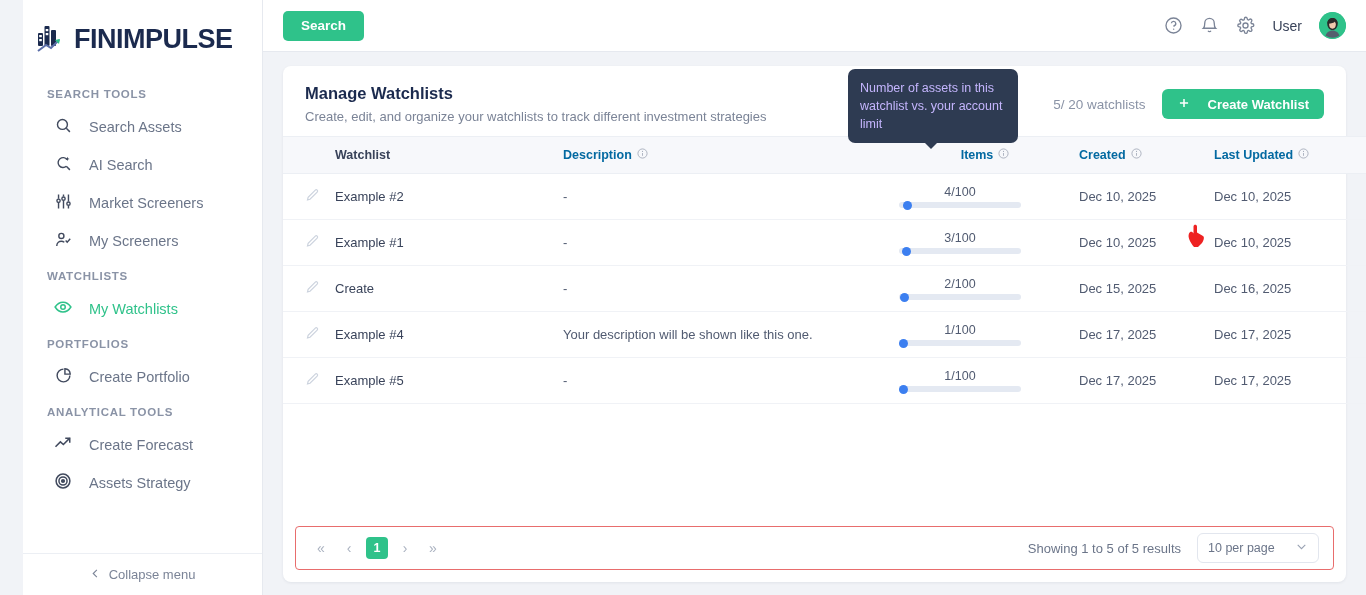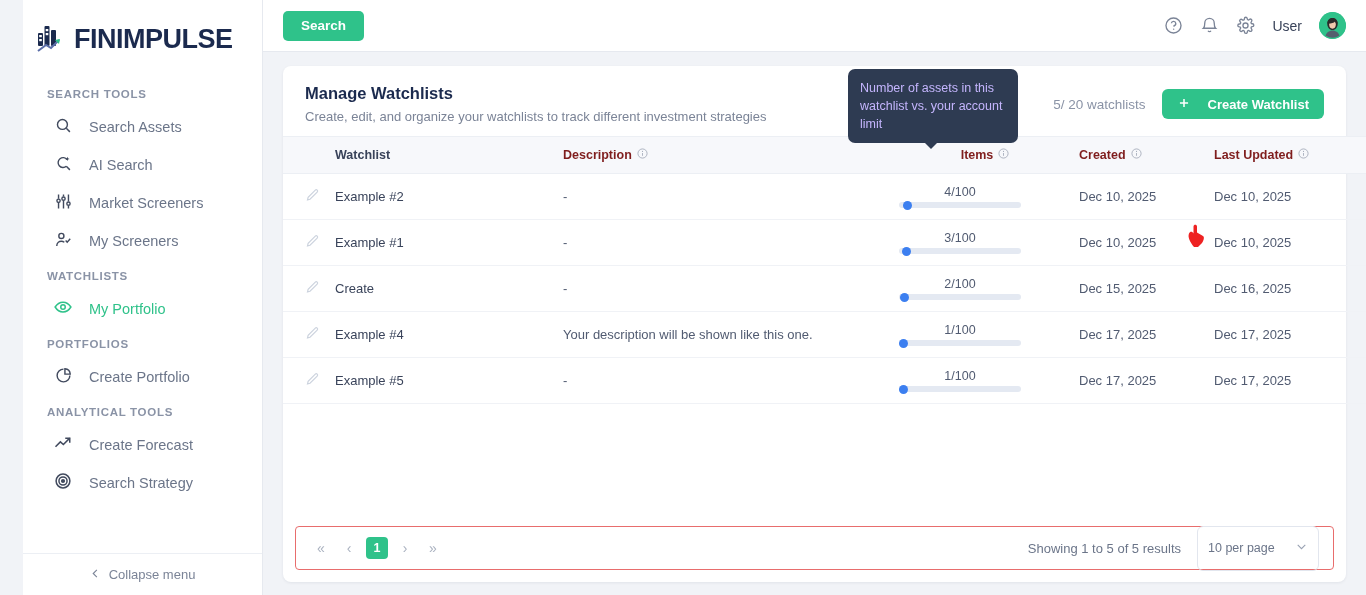--- a/index.html
+++ b/index.html
@@ -83,21 +83,21 @@
   .wl-count { font-size: 13.5px; color: #8a93a6; }
   .btn-create {
     height: 30px; padding: 0 15px; background: #2fc28a; color: #fff; border: none;
     border-radius: 6px; font-size: 13px; font-weight: 700; cursor: pointer;
     display: flex; align-items: center; gap: 17px; font-family: "Liberation Sans", sans-serif;
   }
 
   
   table { width: 100%; border-collapse: collapse; table-layout: fixed; }
   thead th {
-    background: #f7f8fb; font-size: 12.5px; font-weight: 700; color: #7f1d1d;
+    background: #f7f8fb; font-size: 12.5px; font-weight: 700; color: #0369a1;
     text-align: left; padding: 11px 0; border-top: 1px solid #eceff4;
     border-bottom: 1px solid #eceff4; white-space: nowrap;
   }
   .th-inner { display: flex; align-items: center; gap: 5px; }
   tbody td {
     font-size: 13px; color: #515b71; padding: 11px 0;
     border-bottom: 1px solid #f0f2f6; vertical-align: middle;
   }
   .c-edit { width: 52px; padding-left: 22px !important; }
   .c-name { width: 228px; color: #39435a; }
@@ -123,21 +123,21 @@
   }
   .pg-btns { display: flex; align-items: center; gap: 6px; }
   .pg-btn {
     min-width: 22px; height: 22px; display: flex; align-items: center; justify-content: center;
     font-size: 14px; color: #aab2c0; cursor: pointer; border-radius: 4px; padding: 0 5px;
   }
   .pg-btn.cur { background: #2fc28a; color: #fff; font-size: 12.5px; font-weight: 600; }
   .pager-right { margin-left: auto; display: flex; align-items: center; gap: 16px; }
   .showing { font-size: 13px; color: #6b7589; }
   .per-page {
-    width: 122px; height: 45px; border: 1px solid #e2e6ee; border-radius: 6px;
+    width: 122px; height: 30px; border: 1px solid #e2e6ee; border-radius: 6px;
     display: flex; align-items: center; padding: 0 10px; font-size: 12.5px;
     color: #6b7589; cursor: pointer;
   }
   .per-page .chev { margin-left: auto; color: #98a1b2; }
 
   
   .tooltip {
     position: absolute; left: 565px; top: 3px; width: 170px;
     background: #2e3b52; color: #c4b5fd; font-size: 12.5px; line-height: 1.45;
     border-radius: 7px; padding: 10px 12px; z-index: 40;
@@ -217,21 +217,21 @@
       </div>
 
       <div class="nav-group-title">WATCHLISTS</div>
       <div class="nav-item active">
         <span class="ico">
           <svg width="18" height="18" viewBox="0 0 24 24" fill="none" stroke="#2fc28a" stroke-width="2">
               <path d="M1.5 12S5.5 5.5 12 5.5 22.5 12 22.5 12 18.5 18.5 12 18.5 1.5 12 1.5 12Z"></path>
               <circle cx="12" cy="12" r="3"></circle>
             </svg>
         </span>
-        <span>My Portfolio</span>
+        <span>My Watchlists</span>
       </div>
 
       <div class="nav-group-title">PORTFOLIOS</div>
       <div class="nav-item">
         <span class="ico">
           <svg width="17" height="17" viewBox="0 0 24 24" fill="none" stroke="#414a5e" stroke-width="2">
               <path d="M12 3a9 9 0 1 0 9 9"></path>
               <path d="M14 2.5v7.5h7.5A8.2 8.2 0 0 0 14 2.5Z"></path>
             </svg>
         </span>
@@ -249,21 +249,21 @@
         <span>Create Forecast</span>
       </div>
       <div class="nav-item">
         <span class="ico">
           <svg width="18" height="18" viewBox="0 0 24 24" fill="none" stroke="#414a5e" stroke-width="2">
               <circle cx="12" cy="12" r="9.2"></circle>
               <circle cx="12" cy="12" r="5.4"></circle>
               <circle cx="12" cy="12" r="1.8" fill="#414a5e"></circle>
             </svg>
         </span>
-        <span>Search Strategy</span>
+        <span>Assets Strategy</span>
       </div>
     </nav>
 
     <div class="collapse-bar">
       <span>
         <svg width="11" height="11" viewBox="0 0 24 24" fill="none" stroke="#7b8497" stroke-width="2.4">
             <path d="M15 4 L7 12 L15 20"></path>
           </svg>
       </span>
       <span>Collapse menu</span>

